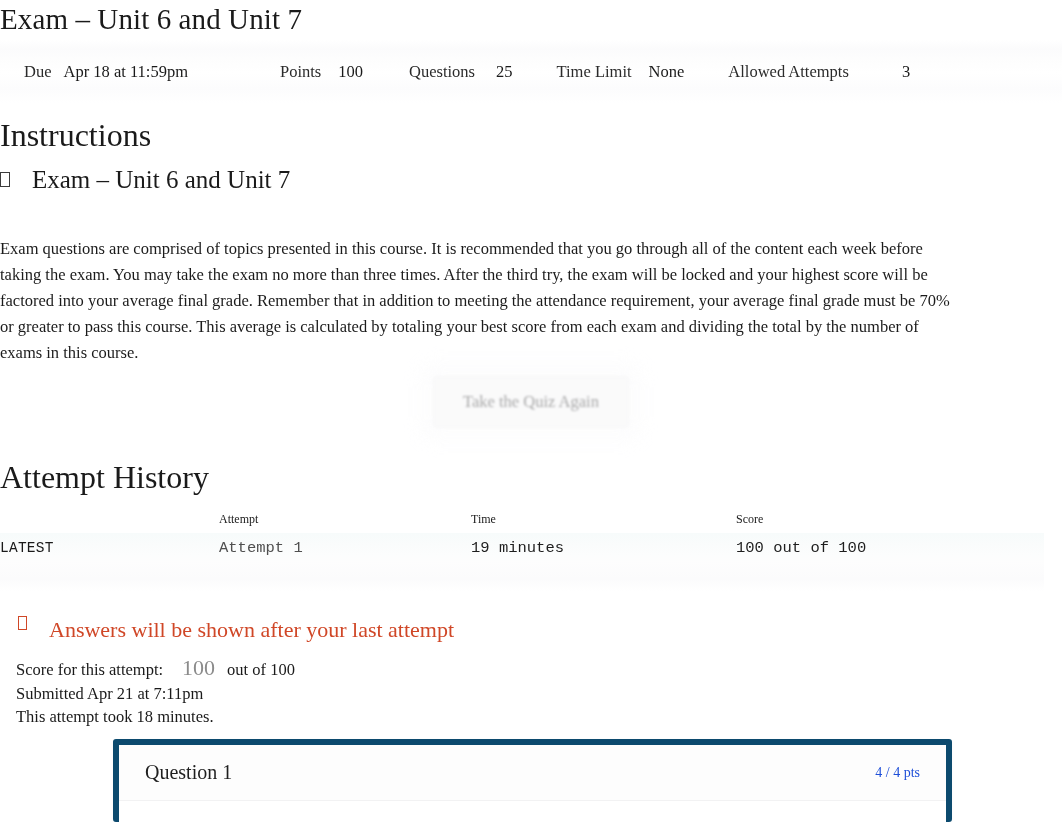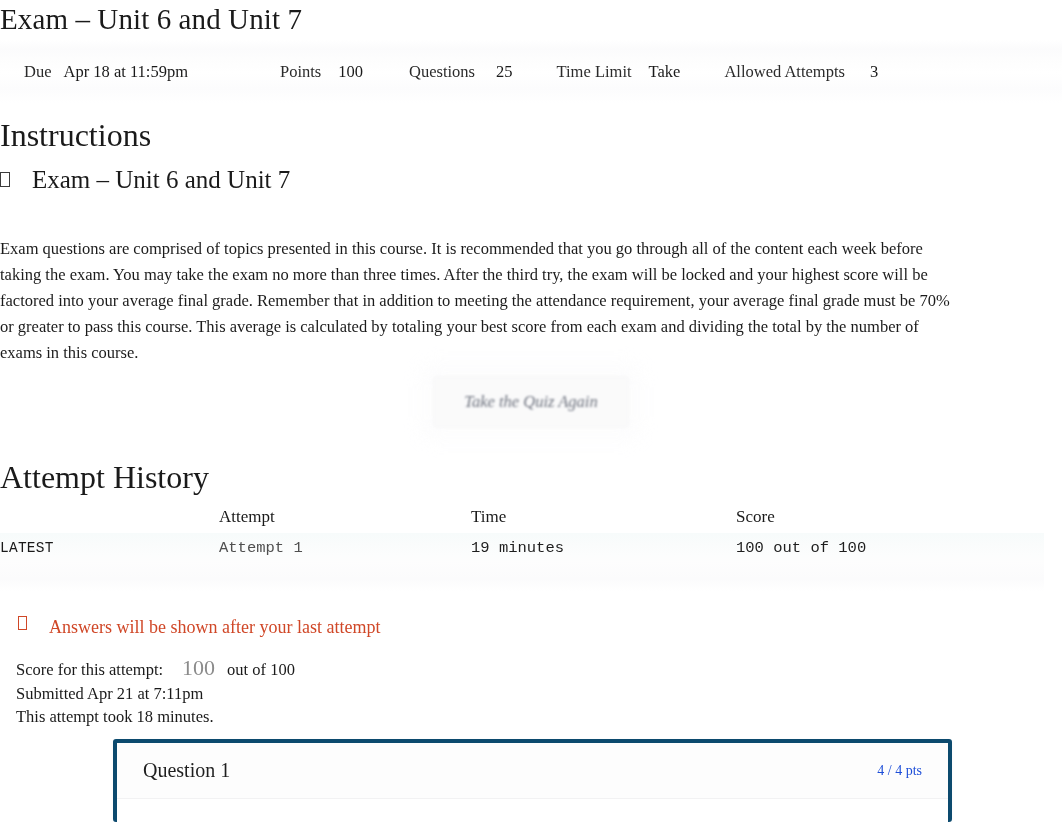--- a/index.html
+++ b/index.html
@@ -60,21 +60,21 @@
   .meta-value { color: #1a1a1a; white-space: nowrap; }
 
   .mp-due   { margin-left: 8px; }
   .mp-due .meta-value   { margin-left: 12px; }
   .mp-points { margin-left: 92px; }
   .mp-points .meta-value { margin-left: 17px; }
   .mp-questions { margin-left: 46px; }
   .mp-questions .meta-value { margin-left: 21px; }
   .mp-timelimit { margin-left: 44px; }
   .mp-timelimit .meta-value { margin-left: 17px; }
-  .mp-attempts { margin-left: 44px; }
+  .mp-attempts { margin-left: 44px; gap: 28px; }
   .mp-attempts .meta-value { margin-left: 25px; }
 
   
   .section-heading {
     font-size: 32px;
     font-weight: normal;
     margin: 0;
     color: #1a1a1a;
   }
   #instructions-heading {
@@ -125,51 +125,50 @@
     justify-content: center;
   }
   .retake-btn {
     min-width: 196px;
     height: 52px;
     display: flex;
     align-items: center;
     justify-content: center;
     font-family: "Liberation Serif", "DejaVu Serif", serif;
     font-size: 16.5px;
-    color: #0f172a;
+    color: #737373;
     background: #f7f7f8;
     border: 1px solid #f1f1f2;
     border-radius: 4px;
     opacity: 0.62;
     filter: blur(0.9px);
     box-shadow: 0 0 18px 12px rgba(250,250,251,0.85);
     cursor: pointer;
     padding: 0 16px;
-    font-style: italic;
   }
 
   
   #attempt-history-heading {
     position: absolute;
     left: 0;
     top: 459px;
   }
 
   .history-table {
     position: absolute;
     left: 0;
     top: 499px;
     width: 1044px;
     border-collapse: collapse;
     font-size: 16.5px;
   }
   .history-table th {
     text-align: left;
     font-weight: normal;
-    font-size: 17px;
+    font-size: 12px;
     color: #1a1a1a;
     padding: 0 0 6px 0;
     height: 28px;
     vertical-align: bottom;
   }
   .history-table td {
     padding: 0;
     height: 30px;
     vertical-align: middle;
     font-size: 15.5px;
@@ -203,21 +202,21 @@
     background: linear-gradient(to bottom,#fdfdfd 0%, #fbfbfc 60%, #ffffff 100%);
   }
 
   
   .answers-notice {
     position: absolute;
     left: 18px;
     top: 617px;
     display: flex;
     align-items: flex-start;
-    font-size: 18px;
+    font-size: 22px;
     color: #d04727;
   }
   .answers-notice .tofu {
     border-color: #d04727;
     width: 9px;
     height: 14px;
     margin-right: 22px;
   }
 
   
@@ -253,21 +252,21 @@
   }
 
   
   .question-card {
     position: absolute;
     left: 113px;
     top: 739px;
     width: 839px;
     height: 83px;
     background: #ffffff;
-    border: 4px solid #0c4a6e;
+    border: 6px solid #0c4a6e;
     border-radius: 3px;
     box-sizing: border-box;
     box-shadow: 0 1px 3px rgba(0,0,0,0.035);
   }
   .question-header {
     position: absolute;
     left: 0;
     top: 0;
     width: 100%;
     height: 56px;
@@ -310,21 +309,21 @@
     <div class="meta-pair mp-points">
       <span class="meta-label">Points</span>
       <span class="meta-value">100</span>
     </div>
     <div class="meta-pair mp-questions">
       <span class="meta-label">Questions</span>
       <span class="meta-value">25</span>
     </div>
     <div class="meta-pair mp-timelimit">
       <span class="meta-label">Time Limit</span>
-      <span class="meta-value">Take</span>
+      <span class="meta-value">None</span>
     </div>
     <div class="meta-pair mp-attempts">
       <span class="meta-label">Allowed Attempts</span>
       <span class="meta-value">3</span>
     </div>
   </div>
 </div>
 
 <h2 class="section-heading" id="instructions-heading">Instructions</h2>
 

